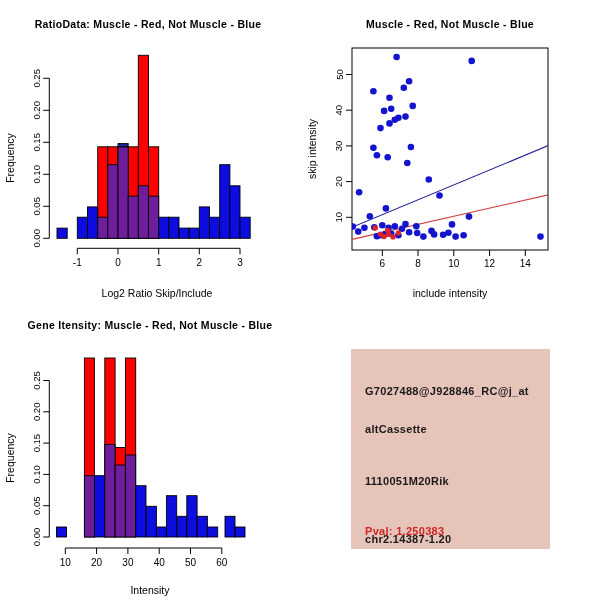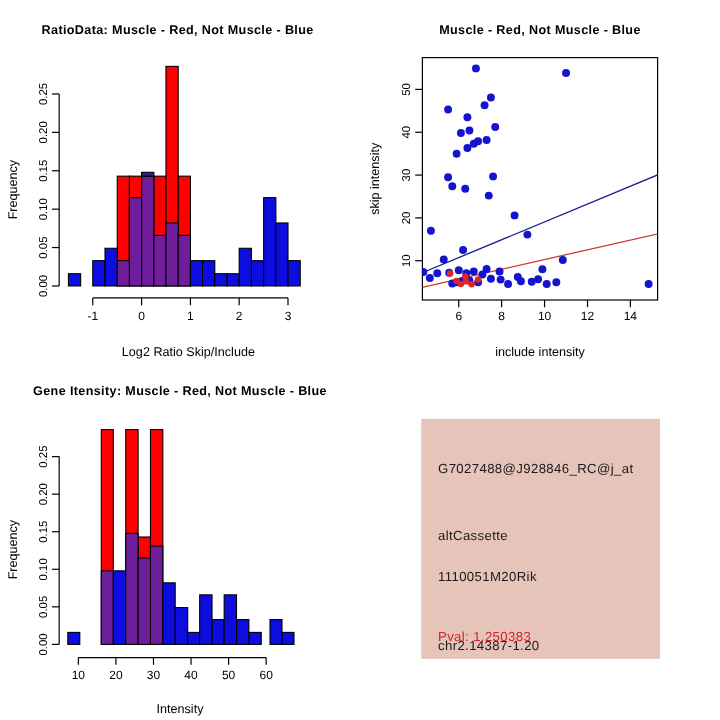--- a/index.html
+++ b/index.html
@@ -6,22 +6,22 @@
   #stage{position:relative;width:600px;height:600px;background:#ffffff;overflow:hidden;
          font-family:"Liberation Sans", sans-serif;padding-left:33px;}
   #stage svg{position:absolute;}
   #p1{left:0;top:0;}  #p2{left:300px;top:0;}  #p3{left:0;top:300px;}
   svg text{font-family:"Liberation Sans", sans-serif;fill:#000;}
   .title{font-size:10.5px;font-weight:bold;letter-spacing:0.3px;}
   .axis-label{font-size:10.5px;}
   .tick{font-size:9.5px;}
   .xtick{font-size:10px;}
   #info-box{position:absolute;left:351px;top:349px;width:199px;height:200px;}
-  .info-line{position:absolute;left:14px;font-size:11px;letter-spacing:0.3px;white-space:nowrap;}
-  #info-probe{top:36px;} #info-splice{top:92px;} #info-gene{top:126px;}
+  .info-line{position:absolute;left:14px;font-size:11px;letter-spacing:0.3px;white-space:nowrap;font-weight:bold;}
+  #info-probe{top:36px;} #info-splice{top:74px;} #info-gene{top:126px;}
   #info-locus{top:148px;} #info-pval{top:176px;}
 </style>
 </head>
 <body>
 
 <div id="stage">
 
   <svg id="p1" width="300" height="300" viewBox="0 0 300 300">
     <text class="title" x="148" y="28" text-anchor="middle">RatioData: Muscle - Red, Not Muscle - Blue</text>
     <text class="axis-label" x="157" y="297" text-anchor="middle">Log2 Ratio Skip/Include</text>

